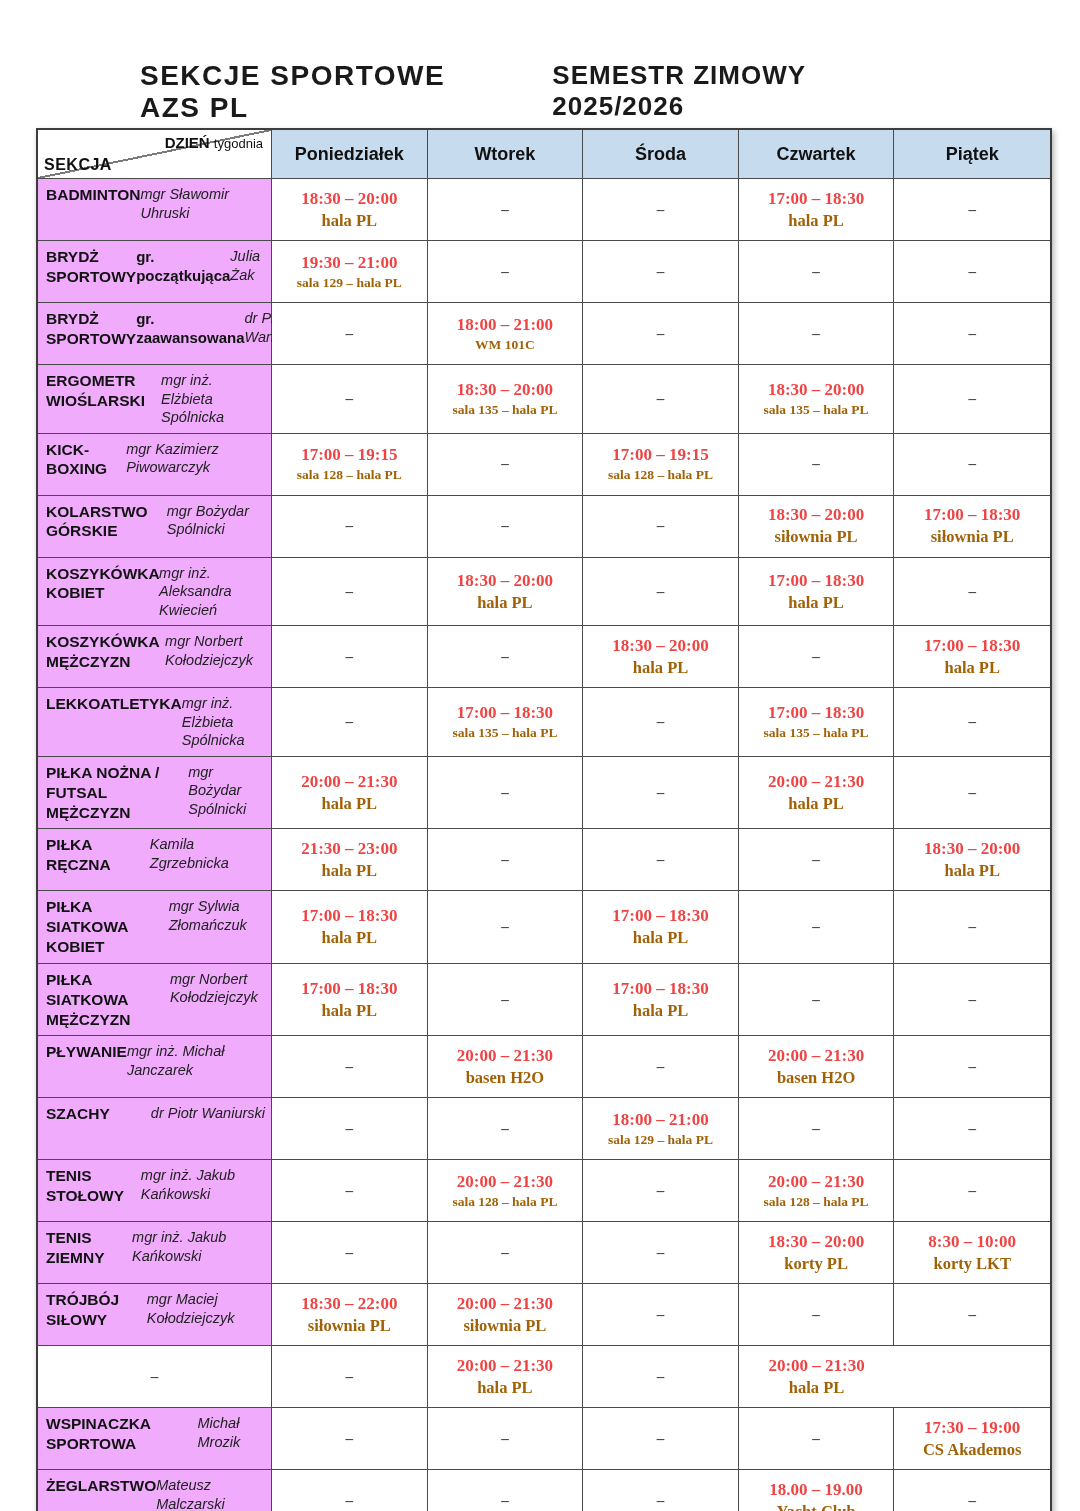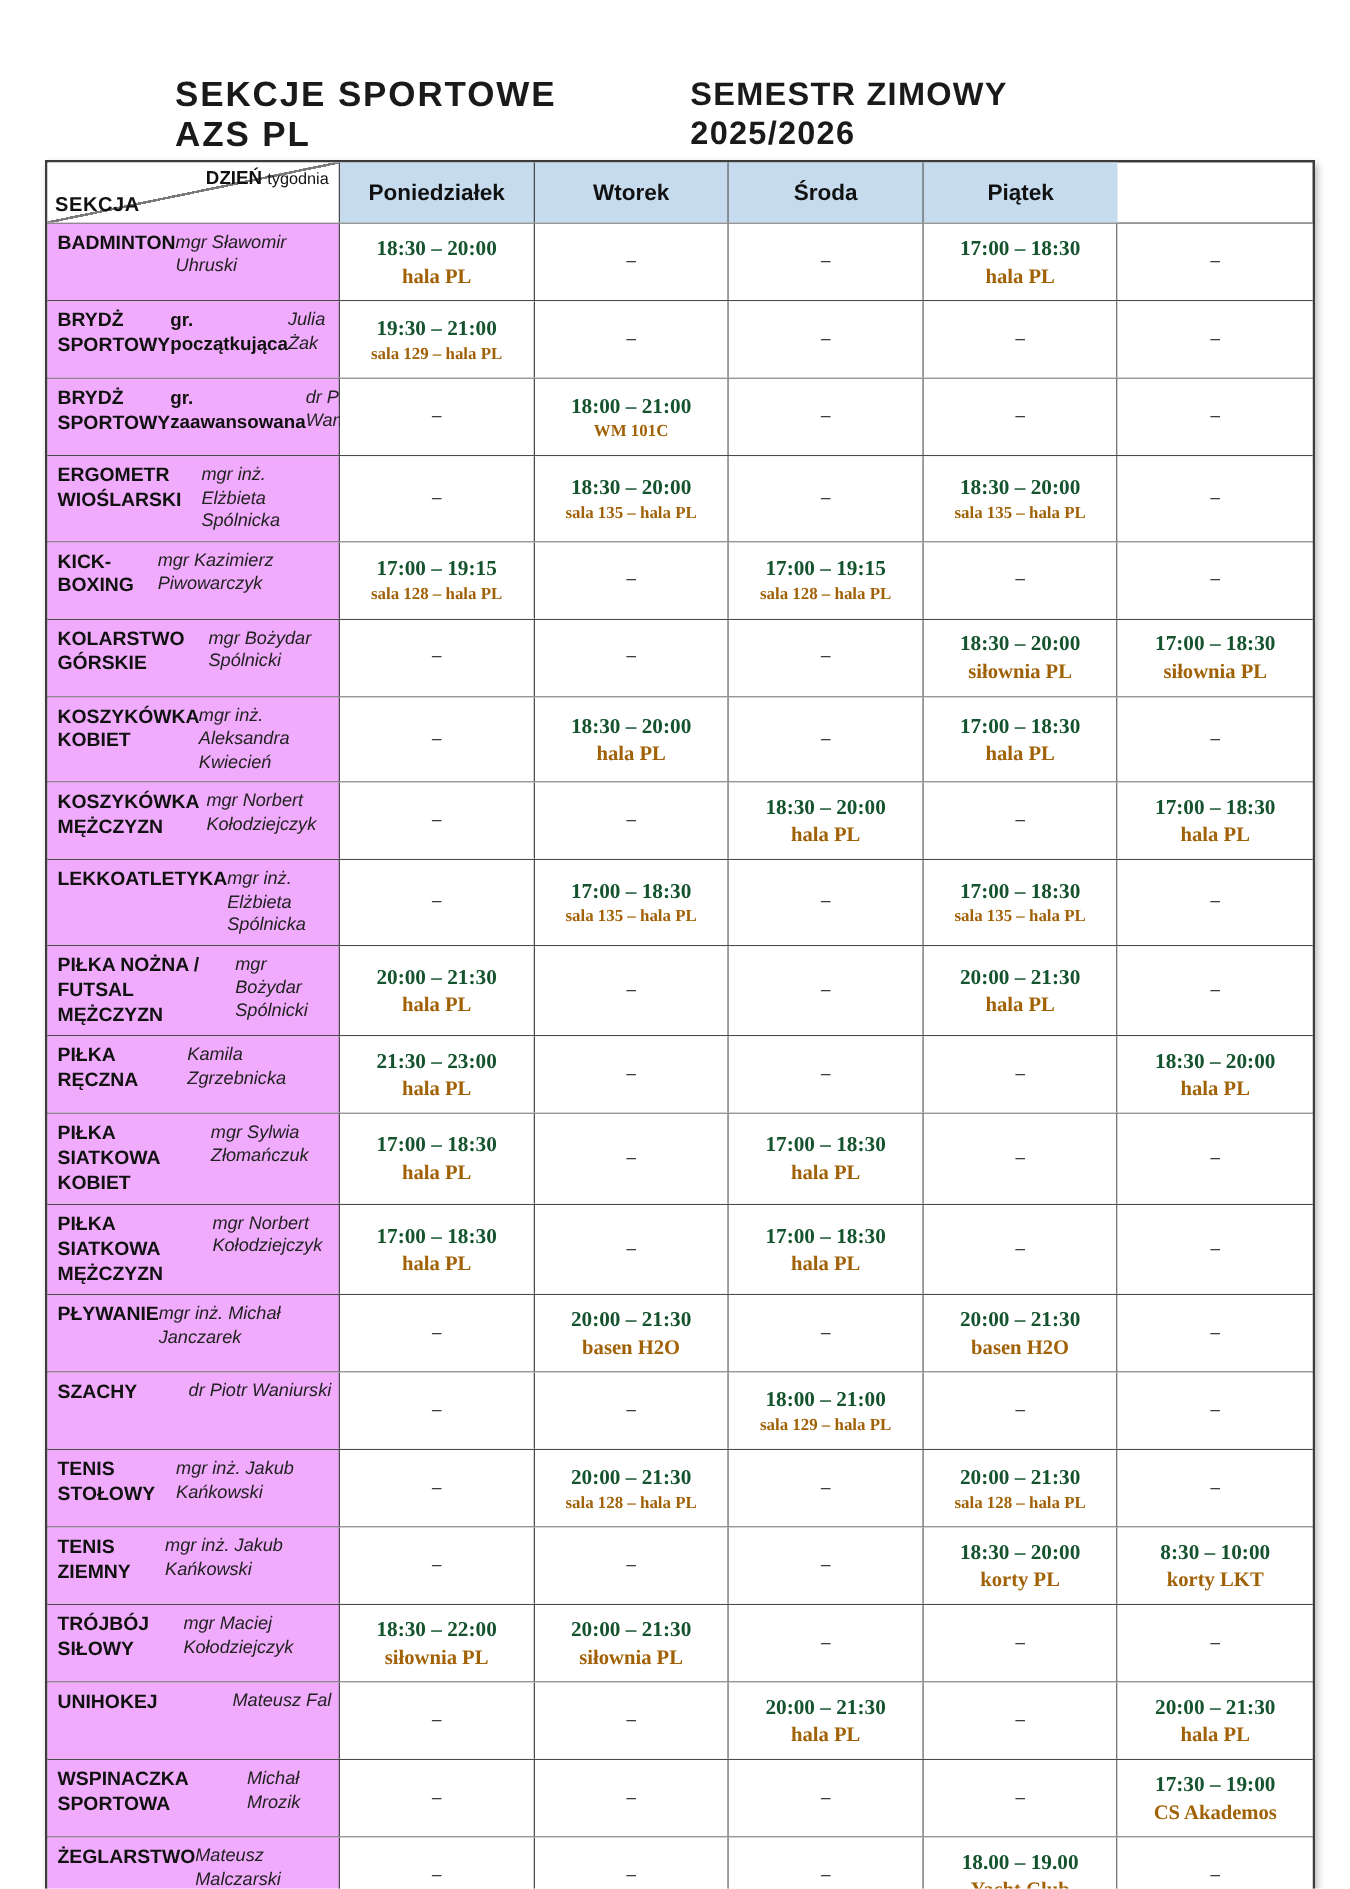--- a/index.html
+++ b/index.html
@@ -99,21 +99,21 @@
   }
   .day-cell{
     background:#ffffff;
     display:flex; flex-direction:column; align-items:center; justify-content:center;
     text-align:center;
     font-family:"Liberation Serif", serif;
     padding:3px 2px;
     line-height:1.3;
   }
   .cell-time{
-    font-size:17px; font-weight:bold; color:#14532d;
+    font-size:17px; font-weight:bold; color:#ef4444;
   }
   .cell-place{
     font-size:16.5px; font-weight:bold; color:#a16207;
   }
   .cell-place.small{
     font-size:13.5px;
   }
   .cell-empty{
     font-size:15px; color:#3d3d3d; font-weight:bold;
   }
@@ -131,20 +131,21 @@
   <div class="schedule">
 
     <div class="srow hrow">
       <div class="cell corner">
         <span class="corner-day"><b>DZIEŃ</b> <span class="corner-day-sub">tygodnia</span></span>
         <span class="corner-section">SEKCJA</span>
       </div>
       <div class="cell day-head">Poniedziałek</div>
       <div class="cell day-head">Wtorek</div>
       <div class="cell day-head">Środa</div>
+      <div class="cell day-head">Czwartek</div>
       <div class="cell day-head">Piątek</div>
     </div>
 
     <div>
   <div class="srow brow">
     <div class="cell section-cell">
       <span class="section-name">BADMINTON</span>
 
       <span class="section-coach">mgr Sławomir Uhruski</span>
     </div>
@@ -673,25 +674,20 @@
 
       <span class="cell-empty">–</span>
     </div>
     <div class="cell day-cell">
 
       <span class="cell-empty">–</span>
     </div>
   </div>
 
   <div class="srow brow">
-    <div class="cell section-cell">
-      <span class="section-name">UNIHOKEJ</span>
-
-      <span class="section-coach">Mateusz Fal</span>
-    </div>
     <div class="cell day-cell">
 
       <span class="cell-empty">–</span>
     </div>
     <div class="cell day-cell">
 
       <span class="cell-empty">–</span>
     </div>
     <div class="cell day-cell">
       <span class="cell-time">20:00 – 21:30</span>

